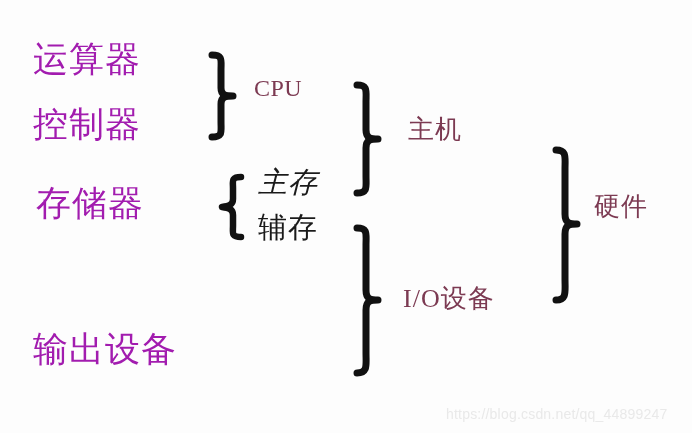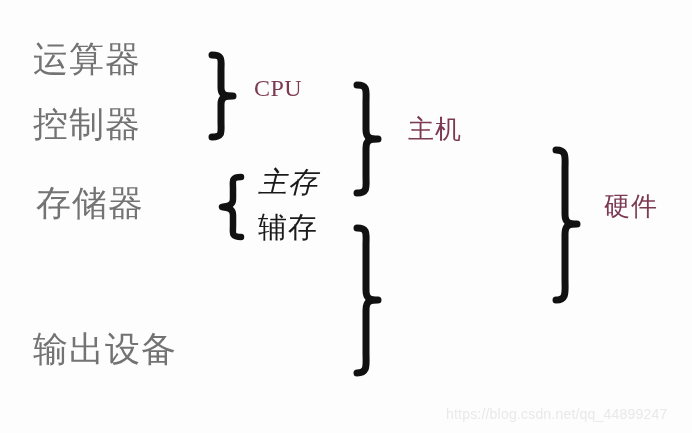--- a/index.html
+++ b/index.html
@@ -17,21 +17,21 @@
   }
 
   
   .node {
     position: absolute;
     white-space: nowrap;
     line-height: 1;
     font-family: "Liberation Serif", "DejaVu Serif", serif;
   }
   .comp {           
-    color: #737373;
+    color: #a21caf;
     font-size: 35px;
     letter-spacing: 1px;
   }
   .sub {            
     color: #1a1a1a;
     font-size: 29px;
     letter-spacing: 1px;
   }
   .group {          
     color: #7c3a52;
@@ -101,23 +101,24 @@
              C20 59, 16 60, 16 68 L16 96 C16 107, 18 113, 7 113" stroke-width="7"></path>
   </svg>
 
   <div class="node group" style="left:408px; top:117px;">主机</div>
 
   <svg class="brace" style="left:350px; top:223px;" width="44" height="156" viewBox="0 0 44 156">
     <path d="M7 5 C18 5, 16 11, 16 22 L16 67 C16 76, 20 77, 28 77
              C20 77, 16 78, 16 87 L16 130 C16 142, 18 150, 7 150" stroke-width="7"></path>
   </svg>
 
+  <div class="node group" style="left:403px; top:286px;">I/O设备</div>
 
   <svg class="brace" style="left:549px; top:145px;" width="44" height="162" viewBox="0 0 44 162">
     <path d="M7 5 C18 5, 16 12, 16 24 L16 69 C16 78, 20 79, 28 79
              C20 79, 16 80, 16 89 L16 134 C16 147, 18 155, 7 155" stroke-width="7"></path>
   </svg>
 
-  <div class="node group" style="left:594px; top:194px;margin-left:10px;">硬件</div>
+  <div class="node group" style="left:594px; top:194px;">硬件</div>
 
   <div class="watermark" style="left:446px; top:406px;">https://blog.csdn.net/qq_44899247</div>
 
 </div>
 
 </body></html>

